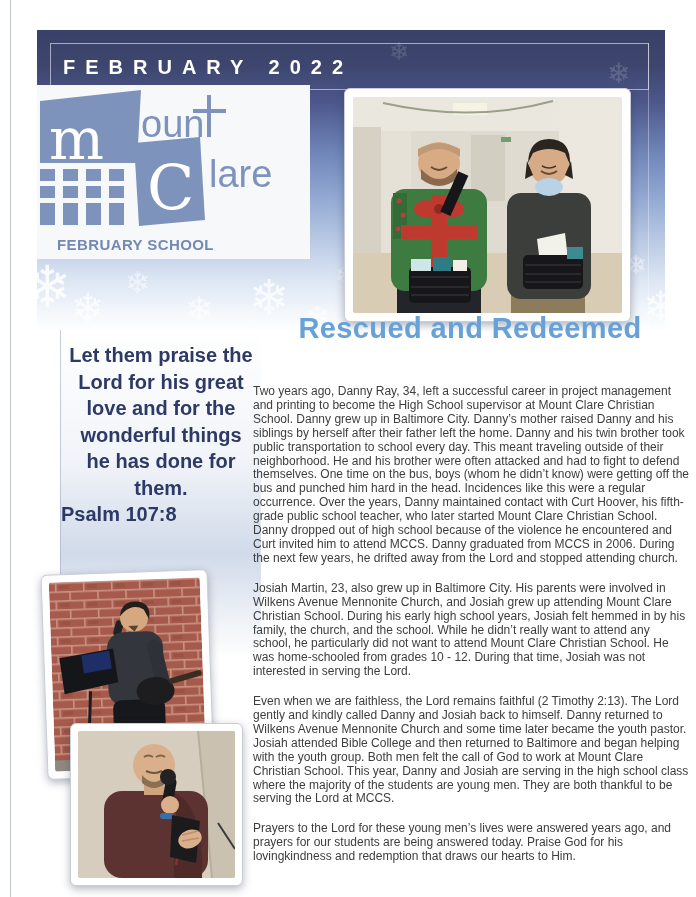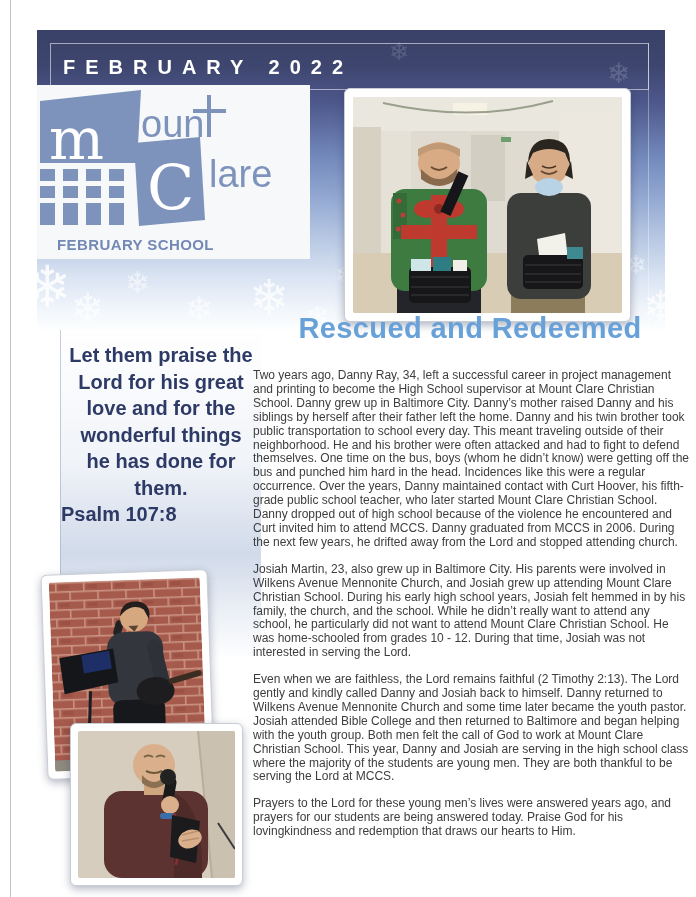--- a/index.html
+++ b/index.html
@@ -32,21 +32,21 @@
     box-shadow:0 3px 9px rgba(40,50,80,0.35); padding:8px; }
   .photo-frame svg { display:block; border-radius:2px; }
   .photo-main    { left:344px; top:88px;  width:287px; height:234px; }
   .photo-guitar  { left:44px;  top:572px; width:167px; height:205px; transform:rotate(-2deg); padding:7px; }
   .photo-speaker { left:70px;  top:723px; width:173px; height:163px; padding:7px; z-index:5; }
 
   
   .article-title { position:absolute; left:252px; top:312px; width:436px; text-align:center;
     color:#68a1d8; font-size:29px; font-weight:bold; letter-spacing:0.4px; }
   .article-body { position:absolute; left:253px; top:369px; width:437px; color:#3d3d3d; font-size:12px; line-height:13.9px; }
-  .article-body p { margin-bottom:13px; }
+  .article-body p { margin-bottom:13px;margin-top:16px; }
 
   
   .quote-panel { position:absolute; left:48px; top:330px; width:201px; height:330px;
     border-left:1px solid rgba(160,172,194,0.6);
     background:linear-gradient(180deg, rgba(197,209,228,0) 0%, rgba(197,209,228,0.25) 40%, rgba(197,209,228,0.8) 68%, rgba(197,209,228,0.35) 85%, rgba(197,209,228,0) 100%);margin-left:12px; }
   .quote-text { padding:12px 6px 0 6px; text-align:center; color:#2e3a66; font-size:20px; font-weight:bold; line-height:26.5px; }
   .quote-ref  { text-align:left; color:#2e3a66; font-size:20px; font-weight:bold; line-height:26.5px; }
 </style>
 </head>
 <body>

